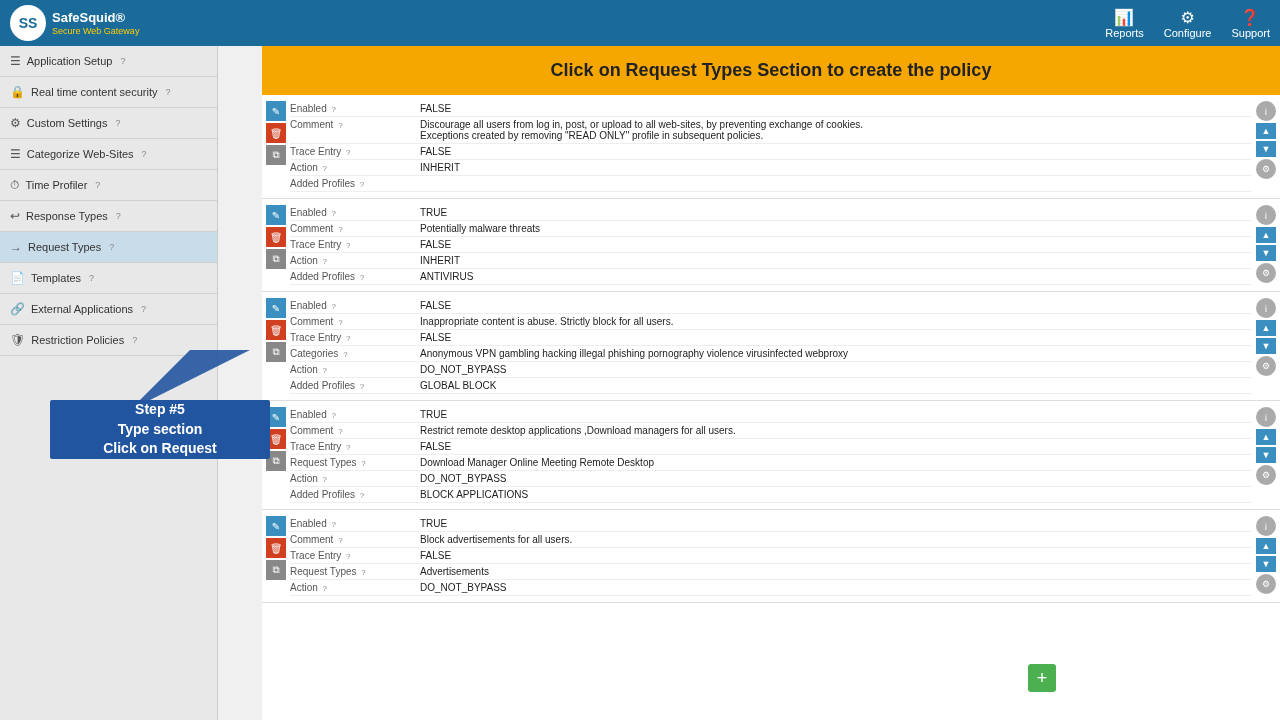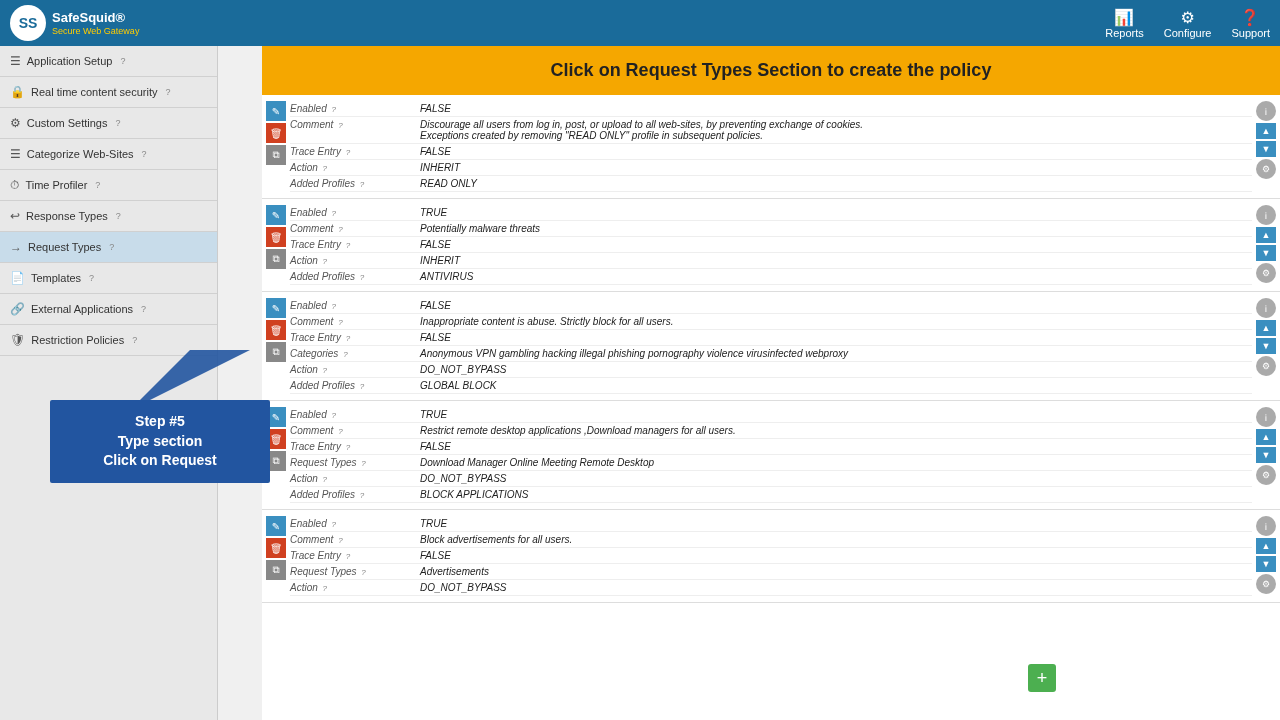--- a/index.html
+++ b/index.html
@@ -64,21 +64,21 @@
       width: 280px; height: 400px;
       pointer-events: none;
       z-index: 100;
     }
     #tooltip-box {
       position: absolute;
       left: 50px; top: 200px;
       width: 220px;
       background: #2255a0;
       color: #fff;
-      padding: 12px 14px;
+      padding: 0 14px;
       font-size: 14px;
       font-weight: bold;
       text-align: center;
       line-height: 1.4;
       z-index: 200;
       border-radius: 2px;
     }
 
     
     #arrow-svg {
@@ -171,21 +171,20 @@
       width: 20px; height: 20px;
       background: #888;
       border: none;
       cursor: pointer;
       display: flex; align-items: center; justify-content: center;
       color: #fff; font-size: 10px;
     }
 
     .policy-fields {
       flex: 1;
-      font-style: italic;
     }
 
     .field-row {
       display: flex;
       padding: 2px 0;
       border-bottom: 1px solid #eee;
     }
     .field-label {
       width: 130px;
       color: #555;
@@ -365,21 +364,20 @@
               <div class="field-row">
                 <span class="field-label">Trace Entry <span class="field-help">?</span></span>
                 <span class="field-value">FALSE</span>
               </div>
               <div class="field-row">
                 <span class="field-label">Action <span class="field-help">?</span></span>
                 <span class="field-value">INHERIT</span>
               </div>
               <div class="field-row">
                 <span class="field-label">Added Profiles <span class="field-help">?</span></span>
-                <span class="field-value">READ ONLY</span>
               </div>
             </div>
             <div class="row-controls-right">
               <button class="btn-info">ℹ</button>
               <button class="btn-up">▲</button>
               <button class="btn-down">▼</button>
               <button class="btn-info">⚙</button>
             </div>
           </div>
         </div>

